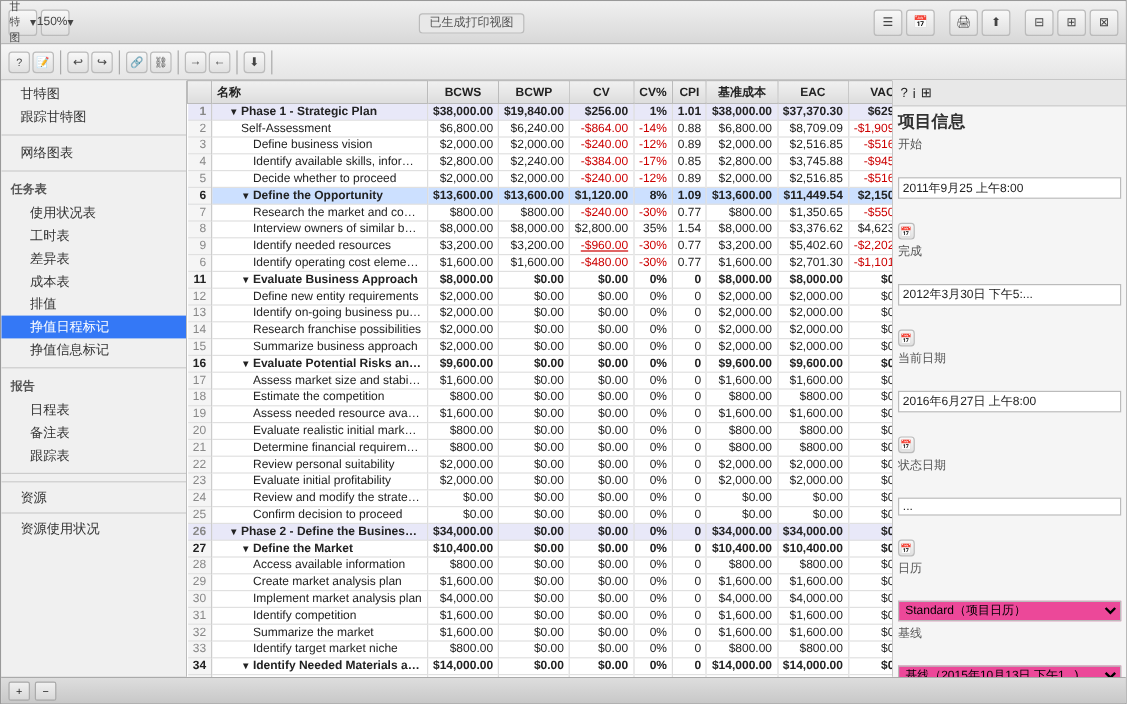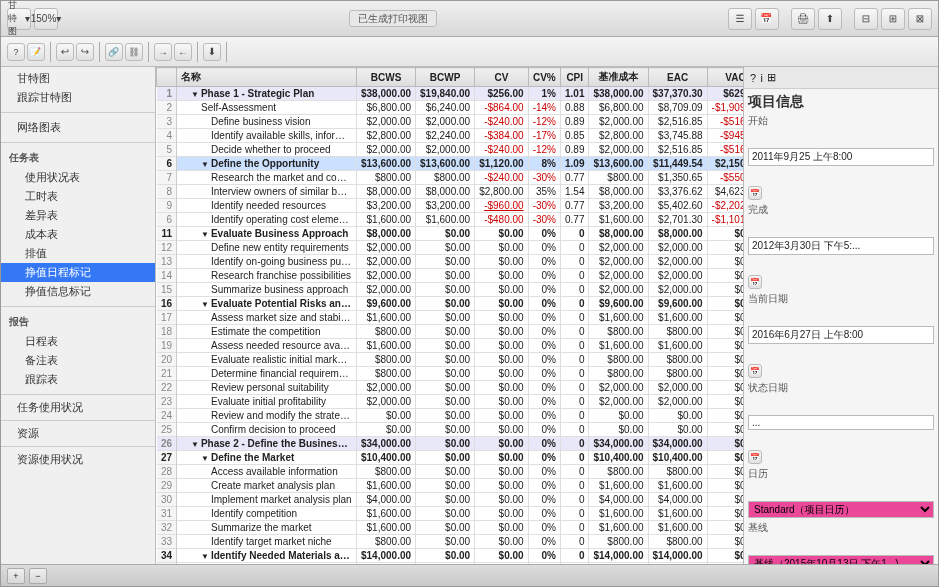--- a/index.html
+++ b/index.html
@@ -143,21 +143,20 @@
         <div class="sidebar-item sub">挣值信息标记</div>
       </div>
       <div class="sidebar-sep"></div>
       <div class="sidebar-section">
         <div class="sidebar-section-header">报告</div>
         <div class="sidebar-item sub">日程表</div>
         <div class="sidebar-item sub">备注表</div>
         <div class="sidebar-item sub">跟踪表</div>
       </div>
       <div class="sidebar-sep"></div>
-      <div class="sidebar-item">任务使用状况</div>
       <div class="sidebar-sep"></div>
       <div class="sidebar-item">资源</div>
       <div class="sidebar-sep"></div>
       <div class="sidebar-item">资源使用状况</div>
     </div>
 
     <div class="content-area">
 
       <div class="table-container">
         <table>

